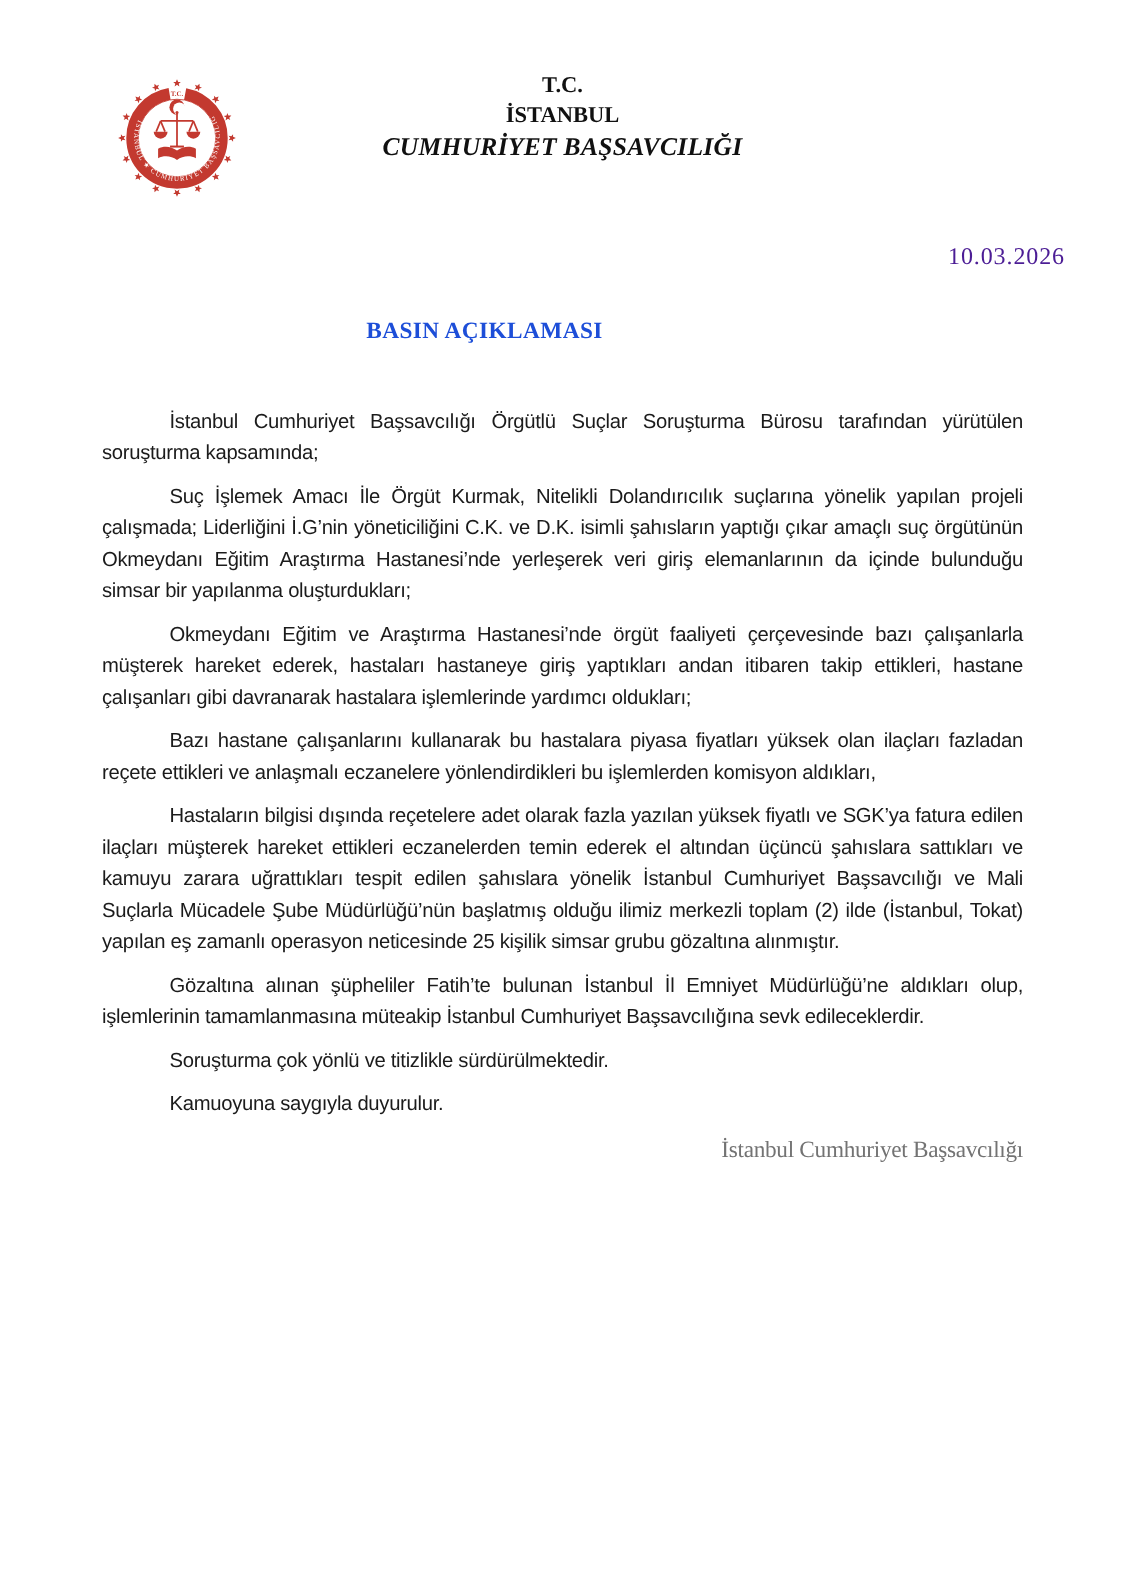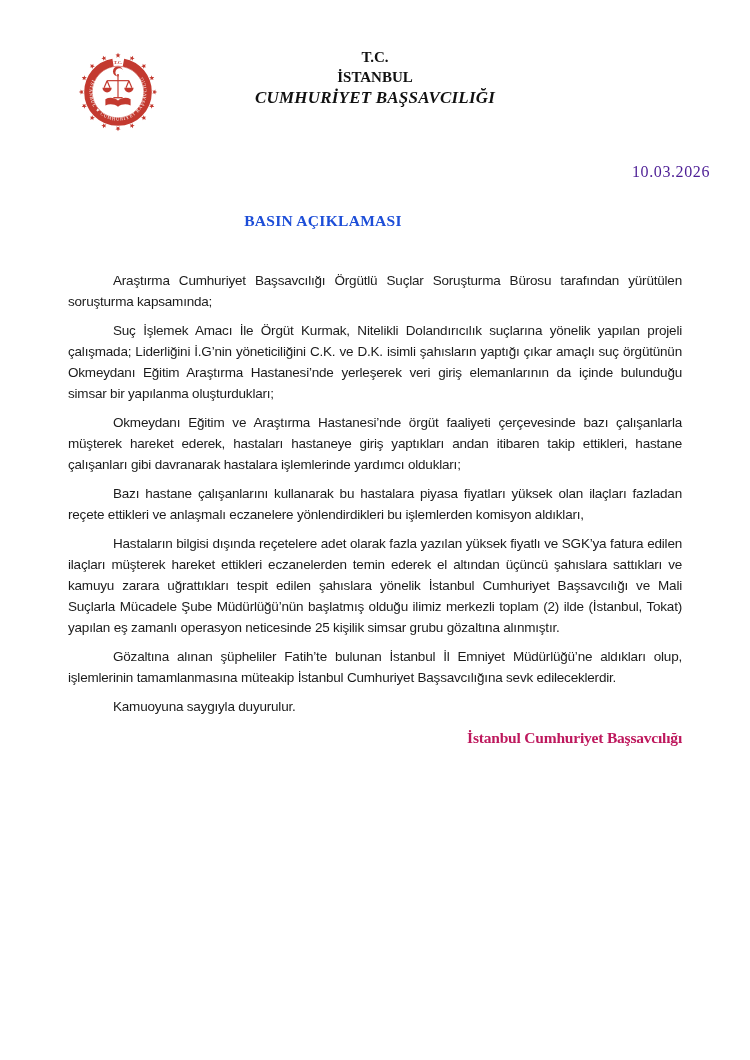--- a/index.html
+++ b/index.html
@@ -70,22 +70,22 @@
   .doc-body p {
     margin: 0 0 8px 0;
     text-indent: 45px;
   }
   .signature {
     margin-top: 10px;
     text-align: right;
     text-indent: 0;
     font-family: "Liberation Serif", "DejaVu Serif", serif;
     font-size: 15.5px;
-    font-weight: bold;
-    color: #be185d;
+    font-weight: normal;
+    color: #737373;
   }
 </style>
 </head>
 <body>
 
 <div class="page">
 
   <svg class="emblem" viewBox="0 0 100 100" xmlns="http://www.w3.org/2000/svg">
     <defs>
       <path id="st" d="M0,-3.2 L0.96,-1 L3.04,-1 L1.37,0.38 L1.88,2.6 L0,1.2 L-1.88,2.6 L-1.37,0.38 L-3.04,-1 L-0.96,-1 Z"></path>
@@ -147,23 +147,24 @@
     <div class="l1">T.C.</div>
     <div class="l2">İSTANBUL</div>
     <div class="l3">CUMHURİYET BAŞSAVCILIĞI</div>
   </div>
 
   <div class="doc-date">10.03.2026</div>
 
   <div class="doc-title">BASIN AÇIKLAMASI</div>
 
   <div class="doc-body">
-    <p>Araştırma Cumhuriyet Başsavcılığı Örgütlü Suçlar Soruşturma Bürosu tarafından yürütülen soruşturma kapsamında;</p>
+    <p>İstanbul Cumhuriyet Başsavcılığı Örgütlü Suçlar Soruşturma Bürosu tarafından yürütülen soruşturma kapsamında;</p>
     <p>Suç İşlemek Amacı İle Örgüt Kurmak, Nitelikli Dolandırıcılık suçlarına yönelik yapılan projeli çalışmada; Liderliğini İ.G’nin yöneticiliğini C.K. ve D.K. isimli şahısların yaptığı çıkar amaçlı suç örgütünün Okmeydanı Eğitim Araştırma Hastanesi’nde yerleşerek veri giriş elemanlarının da içinde bulunduğu simsar bir yapılanma oluşturdukları;</p>
     <p>Okmeydanı Eğitim ve Araştırma Hastanesi’nde örgüt faaliyeti çerçevesinde bazı çalışanlarla müşterek hareket ederek, hastaları hastaneye giriş yaptıkları andan itibaren takip ettikleri, hastane çalışanları gibi davranarak hastalara işlemlerinde yardımcı oldukları;</p>
     <p>Bazı hastane çalışanlarını kullanarak bu hastalara piyasa fiyatları yüksek olan ilaçları fazladan reçete ettikleri ve anlaşmalı eczanelere yönlendirdikleri bu işlemlerden komisyon aldıkları,</p>
     <p>Hastaların bilgisi dışında reçetelere adet olarak fazla yazılan yüksek fiyatlı ve SGK’ya fatura edilen ilaçları müşterek hareket ettikleri eczanelerden temin ederek el altından üçüncü şahıslara sattıkları ve kamuyu zarara uğrattıkları tespit edilen şahıslara yönelik İstanbul Cumhuriyet Başsavcılığı ve Mali Suçlarla Mücadele Şube Müdürlüğü’nün başlatmış olduğu ilimiz merkezli toplam (2) ilde (İstanbul, Tokat) yapılan eş zamanlı operasyon neticesinde 25 kişilik simsar grubu gözaltına alınmıştır.</p>
     <p>Gözaltına alınan şüpheliler Fatih’te bulunan İstanbul İl Emniyet Müdürlüğü’ne aldıkları olup, işlemlerinin tamamlanmasına müteakip İstanbul Cumhuriyet Başsavcılığına sevk edileceklerdir.</p>
+    <p>Soruşturma çok yönlü ve titizlikle sürdürülmektedir.</p>
     <p>Kamuoyuna saygıyla duyurulur.</p>
     <div class="signature">İstanbul Cumhuriyet Başsavcılığı</div>
   </div>
 
 </div>
 
 </body></html>

